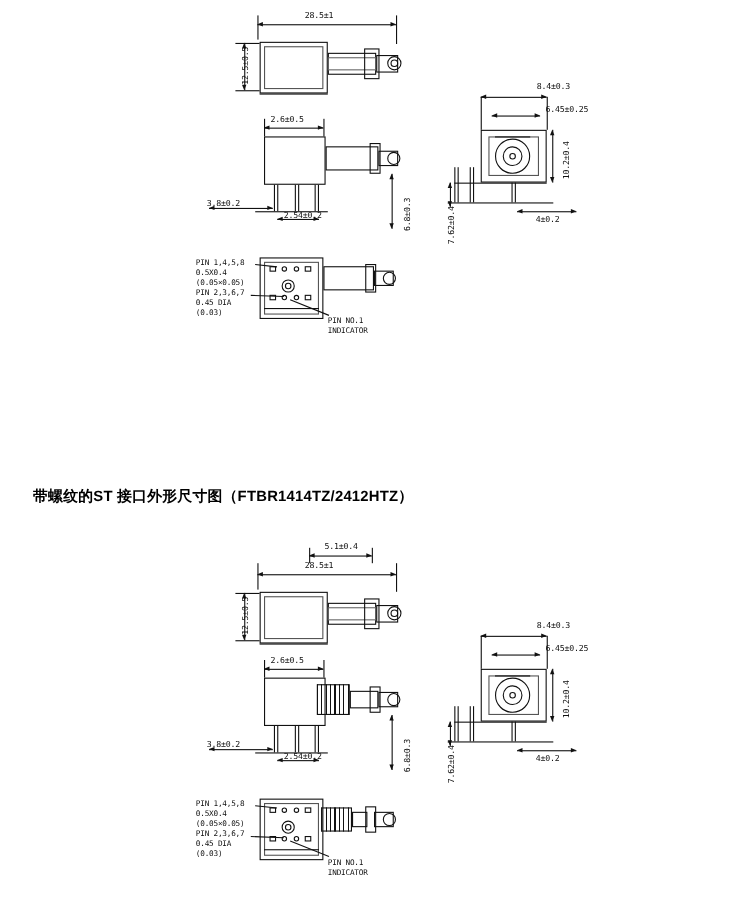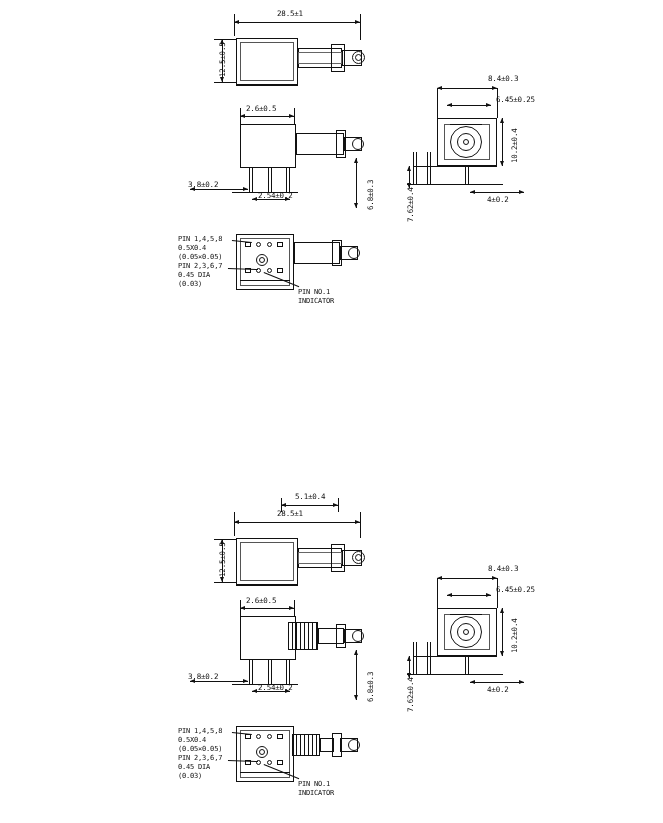--- a/index.html
+++ b/index.html
@@ -186,20 +186,21 @@
       <div class="lead" style="left:228px;top:268px;width:30px;transform:rotate(2deg);"></div>
 
       <div class="note" style="left:298px;top:288px;">
         <span>PIN NO.1</span><br>
         <span>INDICATOR</span>
       </div>
       <div class="lead" style="left:264px;top:272px;width:38px;transform:rotate(22deg);"></div>
     </div>
   </div>
 
+  <div class="ttl" style="left:30px;top:442px;">带螺纹的ST 接口外形尺寸图（FTBR1414TZ/2412HTZ）</div>
 
   <div class="blk" style="left:0;top:490px;width:663px;height:330px;">
 
     <div>
 
       <div class="ln vl" style="left:281px;top:8px;height:14px;"></div>
       <div class="ln vl" style="left:338px;top:8px;height:14px;"></div>
       <div class="ln hl" style="left:281px;top:15px;width:57px;"></div>
       <div class="arrow ar-l" style="left:281px;top:12.5px;"></div>
       <div class="arrow ar-r" style="left:333px;top:12.5px;"></div>

